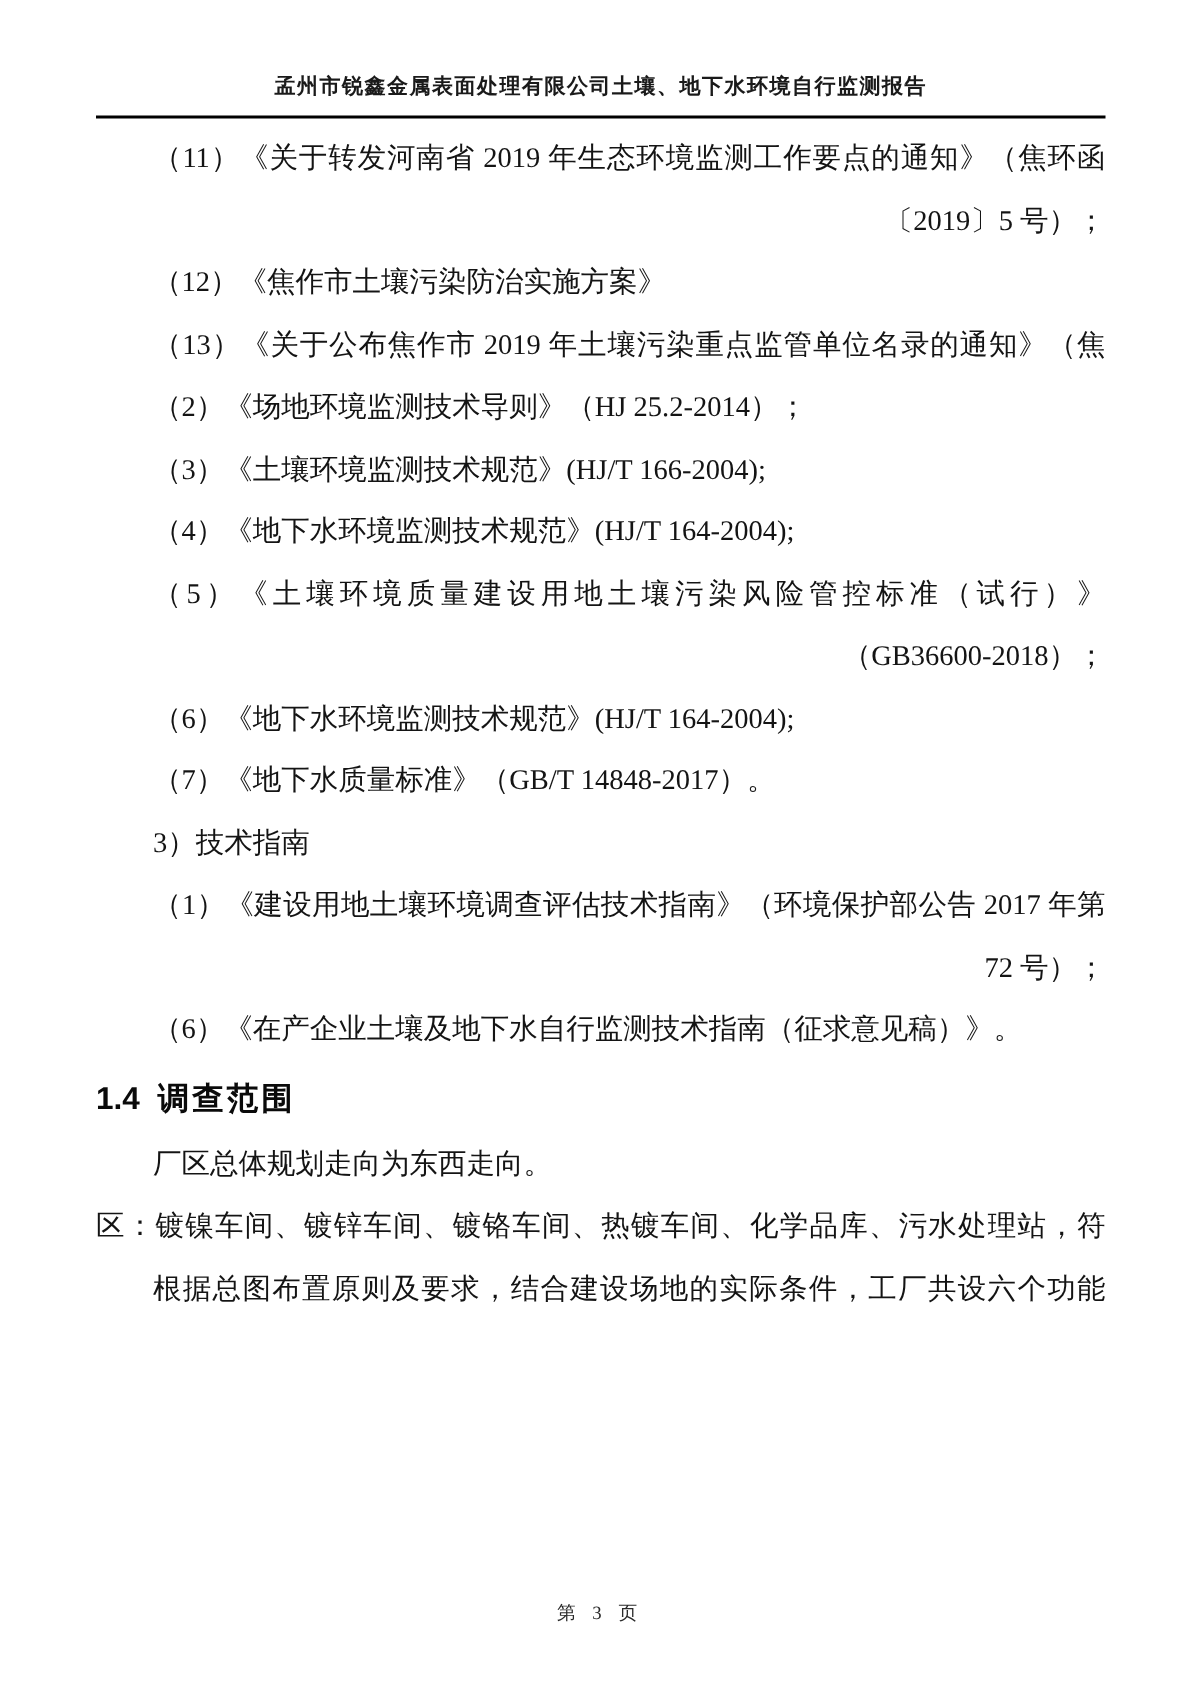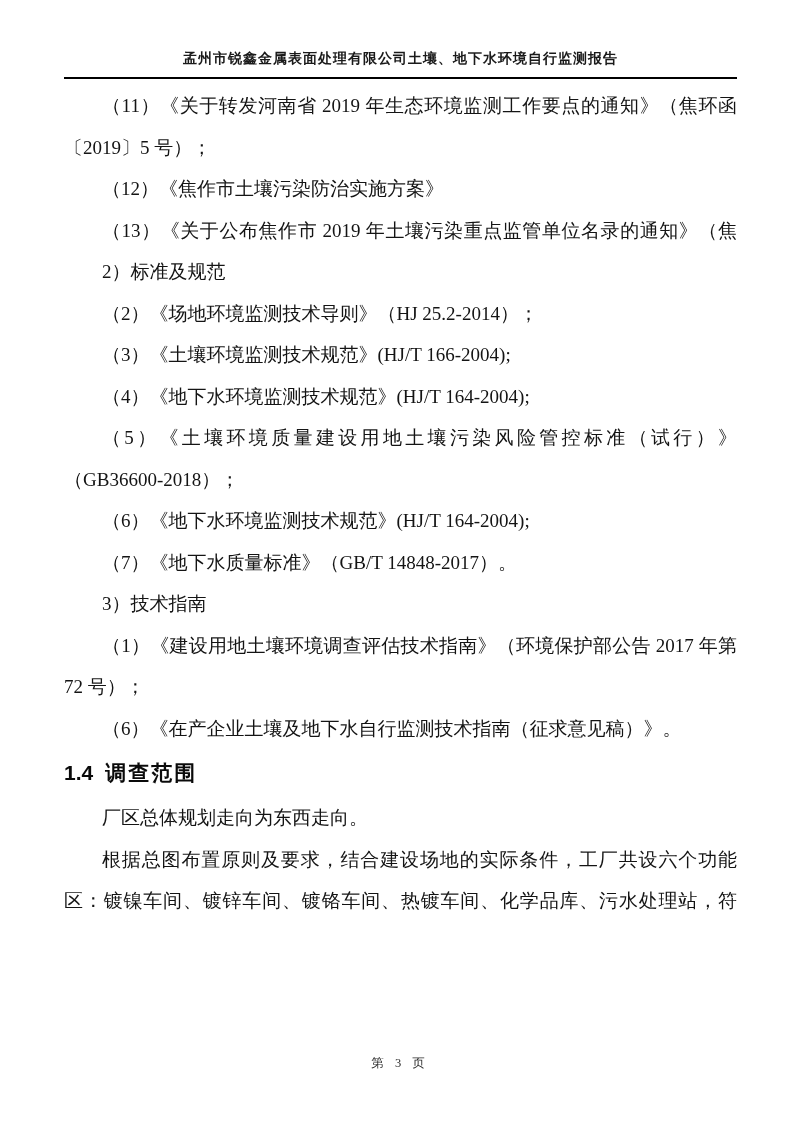--- a/index.html
+++ b/index.html
@@ -36,21 +36,21 @@
     margin-top: 6px;
     font-size: 19px;
   }
   .line {
     height: 41.5px;
     line-height: 41.5px;
     overflow: hidden;
     text-align: left;
   }
   .indent { text-indent: 2em; }
-  .flush  { text-indent: 0; }
+  .flush  { text-indent: 0; text-align: right; }
   .stretch {
     text-align: justify;
     text-align-last: justify;
     text-justify: inter-ideograph;
   }
   .nowrap { white-space: nowrap; }
   .section-heading {
     height: 48px;
     line-height: 48px;
     font-size: 21px;
@@ -63,59 +63,58 @@
     margin-right: 12px;
   }
   .section-heading .ttl {
     font-family: Liberation Sans, sans-serif;
     letter-spacing: 2px;
   }
   .page-footer {
     position: absolute;
     left: 0;
     right: 0;
-    bottom: 61px;
+    bottom: 49px;
     text-align: center;
     font-size: 12.5px;
     color: #2a2a2a;
     letter-spacing: 4px;
   }
 </style>
 </head>
 <body>
 
 <div class="page">
 
   <div class="page-header">孟州市锐鑫金属表面处理有限公司土壤、地下水环境自行监测报告</div>
   <hr class="header-rule">
 
   <div class="body-text">
 
     <div class="line indent stretch">（11）《关于转发河南省 2019 年生态环境监测工作要点的通知》（焦环函</div>
     <div class="line flush nowrap">〔2019〕5 号）；</div>
     <div class="line indent nowrap">（12）《焦作市土壤污染防治实施方案》</div>
     <div class="line indent stretch">（13）《关于公布焦作市 2019 年土壤污染重点监管单位名录的通知》（焦</div>
-    <div class="line indent nowrap">2）标准及规范</div>
     <div class="line indent nowrap">（2）《场地环境监测技术导则》（HJ 25.2-2014）；</div>
     <div class="line indent nowrap">（3）《土壤环境监测技术规范》(HJ/T 166-2004);</div>
     <div class="line indent nowrap">（4）《地下水环境监测技术规范》(HJ/T 164-2004);</div>
     <div class="line indent stretch">（5）《土壤环境质量建设用地土壤污染风险管控标准（试行）》</div>
     <div class="line flush nowrap">（GB36600-2018）；</div>
     <div class="line indent nowrap">（6）《地下水环境监测技术规范》(HJ/T 164-2004);</div>
     <div class="line indent nowrap">（7）《地下水质量标准》（GB/T 14848-2017）。</div>
     <div class="line indent nowrap">3）技术指南</div>
     <div class="line indent stretch">（1）《建设用地土壤环境调查评估技术指南》（环境保护部公告 2017 年第</div>
     <div class="line flush nowrap">72 号）；</div>
     <div class="line indent nowrap">（6）《在产企业土壤及地下水自行监测技术指南（征求意见稿）》。</div>
 
     <div class="section-heading">
       <span class="num">1.4</span><span class="ttl">调查范围</span>
     </div>
 
     <div class="line indent nowrap">厂区总体规划走向为东西走向。</div>
+    <div class="line flush stretch">区：镀镍车间、镀锌车间、镀铬车间、热镀车间、化学品库、污水处理站，符</div>
     <div class="line indent stretch">根据总图布置原则及要求，结合建设场地的实际条件，工厂共设六个功能</div>
-    <div class="line flush stretch">区：镀镍车间、镀锌车间、镀铬车间、热镀车间、化学品库、污水处理站，符</div>
 
   </div>
 
   <div class="page-footer">第 3 页</div>
 
 </div>
 
 </body></html>

